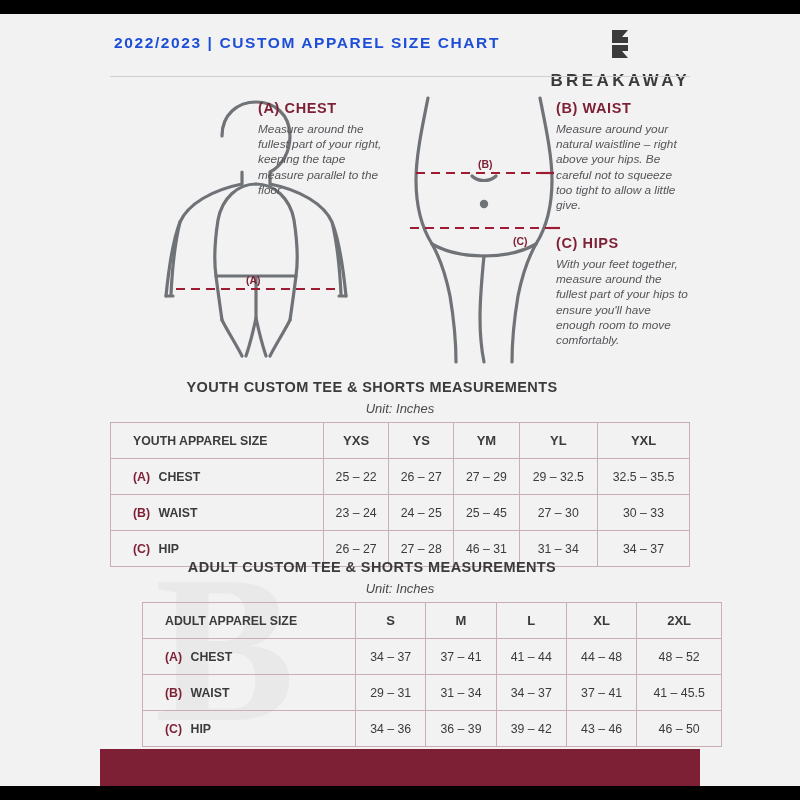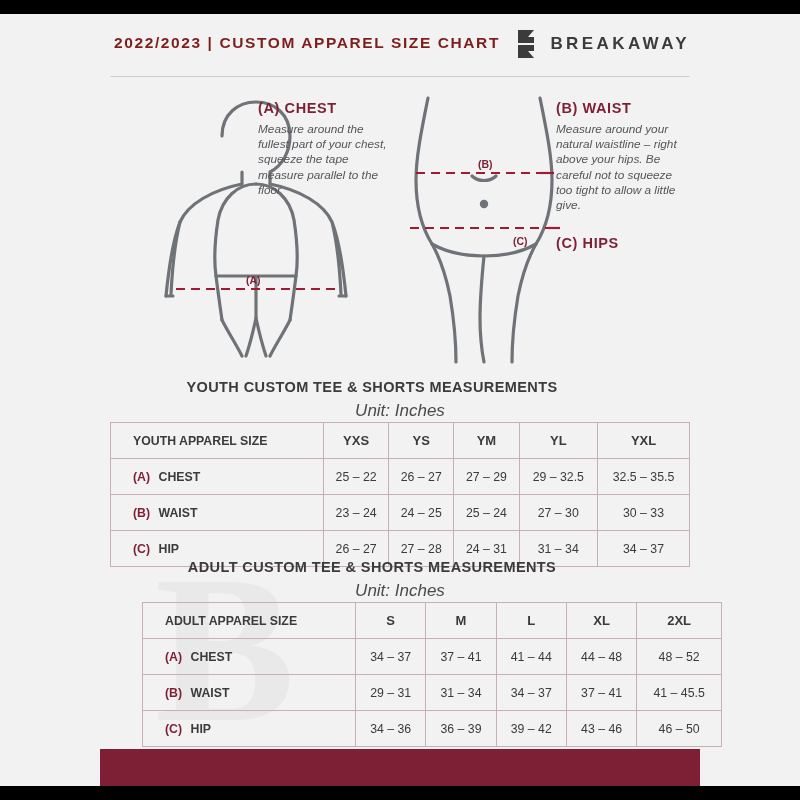--- a/index.html
+++ b/index.html
@@ -50,30 +50,31 @@
     width: 800px;
     height: 62px;
   }
   .header-title {
     position: absolute;
     left: 114px;
     top: 20px;
     font-size: 15.5px;
     font-weight: bold;
     letter-spacing: 1.6px;
-    color: #7f1d1d;
+    color: #1d4ed8;
     white-space: nowrap;
   }
   .brand {
     position: absolute;
     right: 110px;
     top: 15px;
     display: flex;
     align-items: center;
     gap: 12px;
+    flex-direction: column;
   }
   .brand-mark {
     width: 24px;
     height: 30px;
     position: relative;
   }
   .brand-name {
     font-size: 17px;
     font-weight: bold;
     letter-spacing: 3.4px;
@@ -126,21 +127,21 @@
     text-align: center;
     font-size: 14.5px;
     font-weight: bold;
     letter-spacing: 0.4px;
     color: #3b3b3b;
   }
   .sec-sub {
     position: absolute;
     width: 800px;
     text-align: center;
-    font-size: 17px;
+    font-size: 13px;
     font-style: italic;
     color: #4a4a4a;
   }
 
   
   table.size {
     position: absolute;
     border-collapse: collapse;
     width: 580px;
     left: 110px;
@@ -249,26 +250,27 @@
           <line x1="430" y1="93" x2="444" y2="93"></line>
           <line x1="438" y1="148" x2="450" y2="148"></line>
         </g>
       </svg>
 
       <div class="marker" style="left:136px; top:194px;">(A)</div>
       <div class="marker" style="left:368px; top:78px;">(B)</div>
       <div class="marker" style="left:403px; top:155px;">(C)</div>
 
       <div class="callout-title" style="left:148px; top:20px;">(A) CHEST</div>
-      <div class="callout-body" style="left:148px; top:42px; width:136px;">Measure around the fullest part of your chest, squeeze the tape measure parallel to the floor</div>
+      <div class="callout-body" style="left:148px; top:42px; width:136px;">Measure around the fullest part of your right, keeping the tape measure parallel to the floor</div>
 
       <div class="callout-title" style="left:446px; top:20px;">(B) WAIST</div>
       <div class="callout-body" style="left:446px; top:42px; width:134px;">Measure around your natural waistline – right above your hips. Be careful not to squeeze too tight to allow a little give.</div>
 
       <div class="callout-title" style="left:446px; top:155px;">(C) HIPS</div>
+      <div class="callout-body" style="left:446px; top:177px; width:134px;">With your feet together, measure around the fullest part of your hips to ensure you'll have enough room to move comfortably.</div>
     </div>
 
     <div class="sec-title" style="top:365px;">YOUTH CUSTOM TEE &amp; SHORTS MEASUREMENTS</div>
     <div class="sec-sub" style="top:387px;">Unit: Inches</div>
 
     <table class="size" style="top:408px;">
       <tbody>
           <tr>
         <th class="rowhead">YOUTH APPAREL SIZE</th>
         <th>YXS</th>
@@ -288,32 +290,32 @@
         <td>29 – 32.5</td>
         <td>32.5 – 35.5</td>
       </tr>
       <tr>
         <td class="rowhead">
           <span class="tag" style="margin-right: 5px;">(B)</span>
           <span class="rlabel">WAIST</span>
         </td>
         <td>23 – 24</td>
         <td>24 – 25</td>
-        <td>25 – 24</td>
+        <td>25 – 45</td>
         <td>27 – 30</td>
         <td>30 – 33</td>
       </tr>
       <tr>
         <td class="rowhead">
           <span class="tag" style="margin-right: 5px;">(C)</span>
           <span class="rlabel">HIP</span>
         </td>
         <td>26 – 27</td>
         <td>27 – 28</td>
-        <td>24 – 31</td>
+        <td>46 – 31</td>
         <td>31 – 34</td>
         <td>34 – 37</td>
       </tr>
     </tbody>
       </table>
 
     <div class="sec-title" style="top:545px;">ADULT CUSTOM TEE &amp; SHORTS MEASUREMENTS</div>
     <div class="sec-sub" style="top:567px;">Unit: Inches</div>
 
     <table class="size" style="top:588px;margin-left:32px;">

